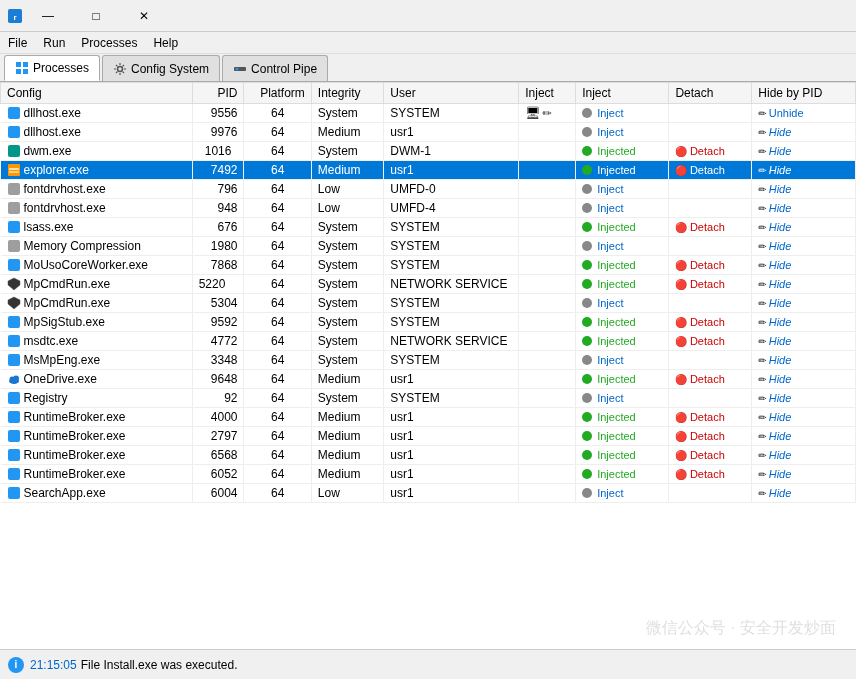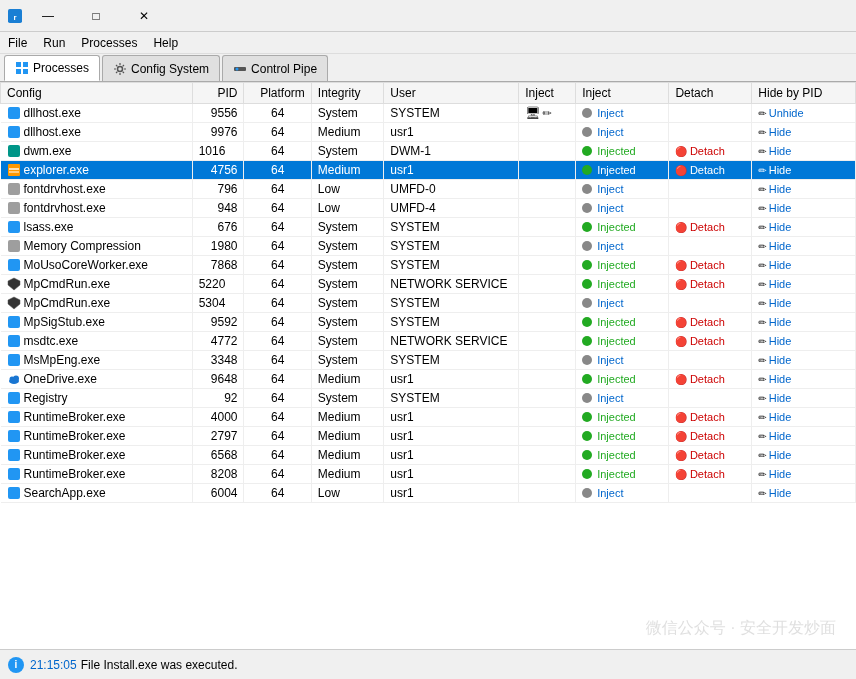--- a/index.html
+++ b/index.html
@@ -122,21 +122,21 @@
       border-radius: 50%;
       display: inline-block;
       margin-right: 3px;
       flex-shrink: 0;
     }
     .dot-green { background: #22aa22; }
     .dot-gray { background: #888; }
 
     .inject-link { color: #0066cc; text-decoration: none; font-size: 11px; }
     .detach-link { color: #0066cc; text-decoration: none; font-size: 11px; }
-    .hide-link { color: #0066cc; text-decoration: none; font-size: 11px; }
+    .hide-link { color: #0066cc; text-decoration: none; font-size: 11px; font-style: italic; }
     .unhide-link { color: #0066cc; text-decoration: none; font-size: 11px; }
 
     .inject-cell { display: flex; align-items: center; gap: 2px; }
     .detach-cell { display: flex; align-items: center; gap: 2px; }
     .hide-cell { display: flex; align-items: center; gap: 2px; }
 
     .flags-cell { display: flex; gap: 2px; align-items: center; }
 
     .status-bar {
       height: 30px;
@@ -339,21 +339,21 @@
     <td class="col-process">
       <div class="process-cell">
         <div class="process-icon-box">
                   <svg width="14" height="14" viewBox="0 0 14 14">
                     <rect x="1" y="1" width="12" height="12" rx="2" fill="#009688"></rect>
                   </svg>
                 </div>
         <span>dwm.exe</span>
       </div>
     </td>
-    <td class="col-pid" style="text-align:left;margin-top:48px;">1016</td>
+    <td class="col-pid" style="text-align:center;margin-top:48px;">1016</td>
     <td class="col-platform" style="text-align:center;">64</td>
     <td class="col-integrity">System</td>
     <td class="col-user">DWM-1</td>
     <td class="col-flags">
               <div class="flags-cell"></div>
             </td>
     <td class="col-inject">
               <div class="inject-cell">
                 <span class="status-dot dot-green"></span>
                 <a href="#" class="inject-link" style="cursor:default; text-decoration:none; color:#22aa22">Injected</a>
@@ -378,21 +378,21 @@
         <div class="process-icon-box">
                   <svg width="14" height="14" viewBox="0 0 14 14">
                     <rect x="1" y="1" width="12" height="12" rx="1" fill="#ff9800"></rect>
                     <rect x="2" y="5" width="10" height="2" fill="white" opacity="0.7"></rect>
                     <rect x="2" y="8" width="10" height="2" fill="white" opacity="0.5"></rect>
                   </svg>
                 </div>
         <span>explorer.exe</span>
       </div>
     </td>
-    <td class="col-pid" style="text-align:right;">4756</td>
+    <td class="col-pid" style="text-align:right;">7492</td>
     <td class="col-platform" style="text-align:center;">64</td>
     <td class="col-integrity">Medium</td>
     <td class="col-user">usr1</td>
     <td class="col-flags">
               <div class="flags-cell"></div>
             </td>
     <td class="col-inject">
               <div class="inject-cell">
                 <span class="status-dot dot-green"></span>
                 <a href="#" class="inject-link" style="cursor:default; text-decoration:none; color:#fff">Injected</a>
@@ -628,21 +628,21 @@
     <td class="col-process">
       <div class="process-cell">
         <div class="process-icon-box">
                   <svg width="14" height="14" viewBox="0 0 14 14">
                     <polygon points="7,1 13,4 13,8 7,13 1,8 1,4" fill="#333" stroke="#555" stroke-width="0.5"></polygon>
                   </svg>
                 </div>
         <span>MpCmdRun.exe</span>
       </div>
     </td>
-    <td class="col-pid" style="text-align:left;">5304</td>
+    <td class="col-pid" style="text-align:right;">5304</td>
     <td class="col-platform" style="text-align:center;">64</td>
     <td class="col-integrity">System</td>
     <td class="col-user">SYSTEM</td>
     <td class="col-flags">
               <div class="flags-cell"></div>
             </td>
     <td class="col-inject">
               <div class="inject-cell">
                 <span class="status-dot dot-gray"></span>
                 <a href="#" class="inject-link">Inject</a>
@@ -954,21 +954,21 @@
     <td class="col-process">
       <div class="process-cell">
         <div class="process-icon-box">
                   <svg width="14" height="14" viewBox="0 0 14 14">
                     <rect x="1" y="1" width="12" height="12" rx="2" fill="#2196f3"></rect>
                   </svg>
                 </div>
         <span>RuntimeBroker.exe</span>
       </div>
     </td>
-    <td class="col-pid" style="text-align:right;">8208</td>
+    <td class="col-pid" style="text-align:right;">6052</td>
     <td class="col-platform" style="text-align:center;">64</td>
     <td class="col-integrity">Medium</td>
     <td class="col-user">usr1</td>
     <td class="col-flags">
               <div class="flags-cell"></div>
             </td>
     <td class="col-inject">
               <div class="inject-cell">
                 <span class="status-dot dot-green"></span>
                 <a href="#" class="inject-link" style="cursor:default; text-decoration:none; color:#22aa22">Injected</a>

